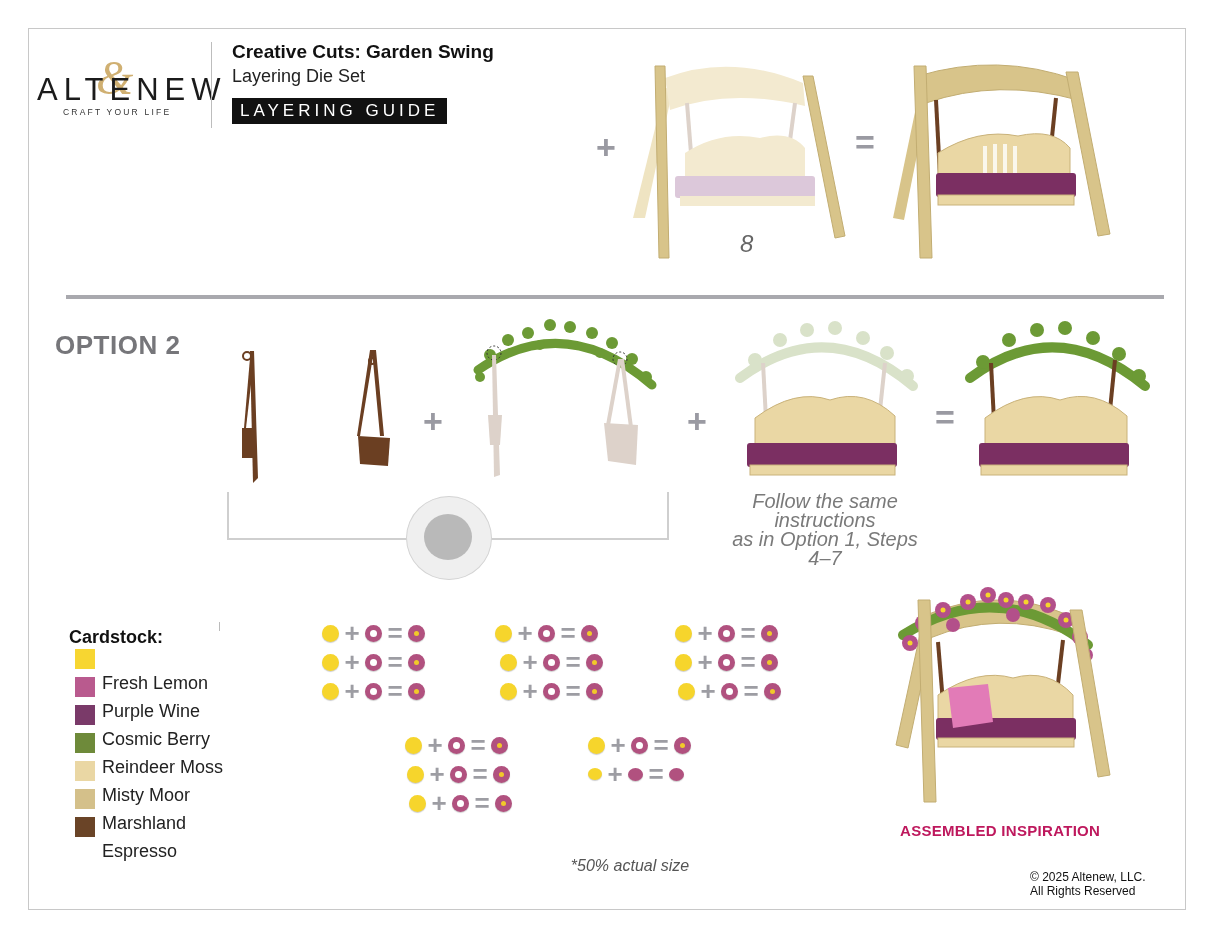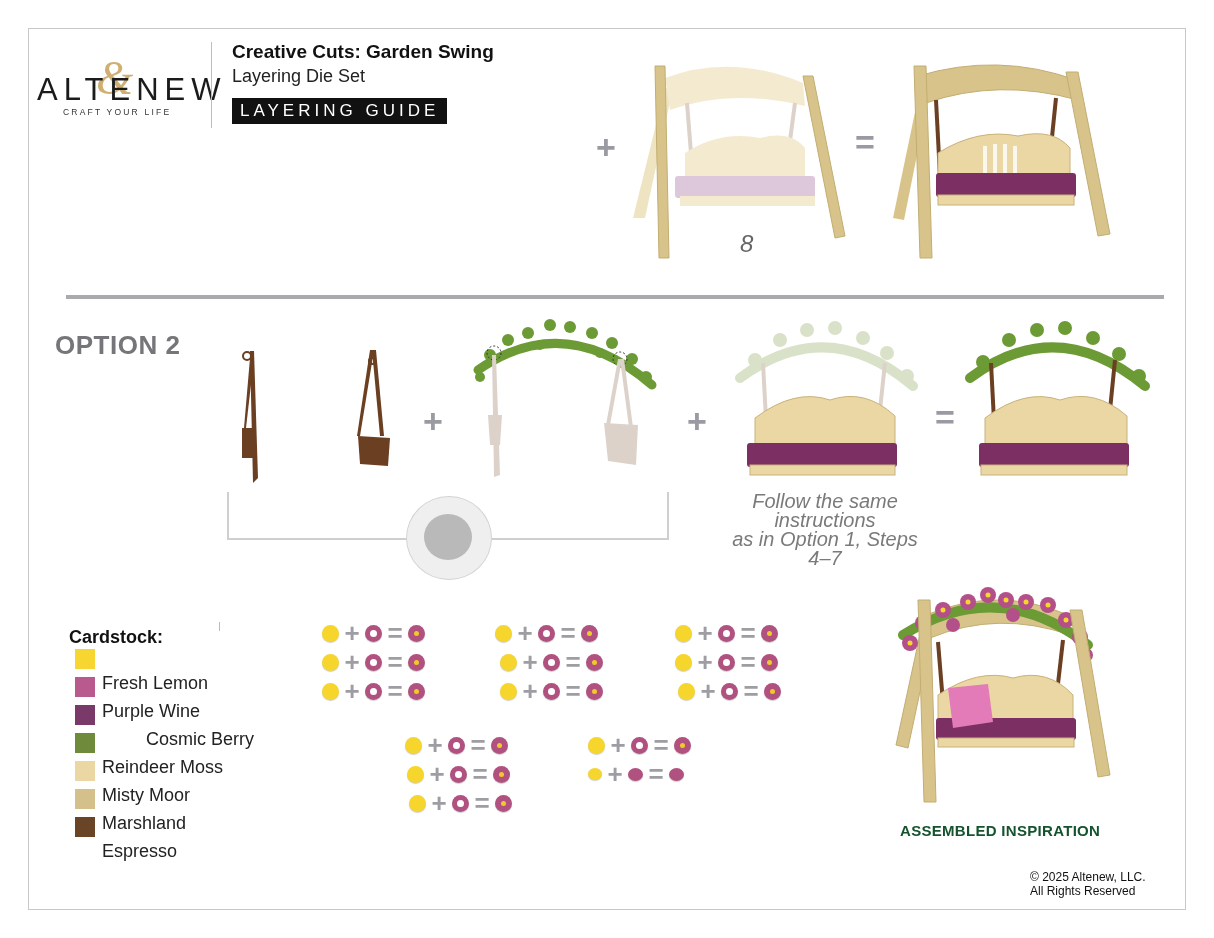--- a/index.html
+++ b/index.html
@@ -35,21 +35,21 @@
   .tiny-tick { left:219px; top:622px; width:1px; height:9px; background:#bbb; }
 
   .flower-eq { display:flex; align-items:center; height:22px; }
   .fl { width:17px; height:17px; border-radius:50%; position:relative; }
   .fl.y { background:#f6d52c; box-shadow:0 1px 1px rgba(0,0,0,0.2); }
   .fl.p { background:#b1517f; box-shadow:0 1px 1px rgba(0,0,0,0.2); }
   .fl.p.ring::after { content:""; position:absolute; left:5px; top:5px; width:7px; height:7px; border-radius:50%; background:#fff; }
   .fl.p.done::after { content:""; position:absolute; left:6px; top:6px; width:5px; height:5px; border-radius:50%; background:#f1c92a; }
   .sym { color:#9d9da3; font-size:26px; font-weight:bold; width:26px; text-align:center; line-height:22px; }
 
-  .assembled-caption { left:900px; top:822px; font-size:15px; font-weight:bold; color:#14532d; letter-spacing:0.3px; }
+  .assembled-caption { left:900px; top:822px; font-size:15px; font-weight:bold; color:#be185d; letter-spacing:0.3px; }
   .scale-note { left:520px; top:855px; width:220px; text-align:center; font-size:16px; font-style:italic; color:#555; line-height:22px; }
   .copyright { left:1030px; top:870px; width:150px; font-size:12px; color:#111; line-height:14px; }
 </style>
 </head>
 <body>
 
 <div class="page-frame"></div>
 
 <div class="abs logo-amp">&amp;</div>
 <div class="abs logo-word">ALTENEW</div>
@@ -192,21 +192,21 @@
 <div class="abs tiny-tick"></div>
 <div class="abs cardstock-title">Cardstock:</div>
 <div class="abs swatch-row" style="top:645px;">
   <div class="swatch" style="background:#f7d631"></div>
   <span class="swatch-label">Fresh Lemon</span>
 </div>
 <div class="abs swatch-row" style="top:673px;">
   <div class="swatch" style="background:#b95a8e"></div>
   <span class="swatch-label">Purple Wine</span>
 </div>
-<div class="abs swatch-row" style="top:701px;gap:44px;">
+<div class="abs swatch-row" style="top:701px;">
   <div class="swatch" style="background:#7a3a69"></div>
   <span class="swatch-label">Cosmic Berry</span>
 </div>
 <div class="abs swatch-row" style="top:729px;">
   <div class="swatch" style="background:#6e8a3a"></div>
   <span class="swatch-label">Reindeer Moss</span>
 </div>
 <div class="abs swatch-row" style="top:757px;">
   <div class="swatch" style="background:#ead7a4"></div>
   <span class="swatch-label">Misty Moor</span>
@@ -365,17 +365,18 @@
   <path d="M50 115 Q90 88 125 98 Q160 88 185 115 L185 145 L50 145 Z" fill="#ead7a4" stroke="#c9b27a"></path>
   <rect x="48" y="138" width="140" height="22" rx="3" fill="#7b2f62"></rect>
   <rect x="50" y="158" width="136" height="9" fill="#ead7a4" stroke="#c9b27a"></rect>
   <path d="M60 108 L100 104 L105 142 L65 148 Z" fill="#e27bb7"></path>
   <path d="M30 20 L42 20 L48 222 L36 222 Z" fill="#d8c48a" stroke="#c2ad72"></path>
   <path d="M182 30 L194 30 L222 195 L210 197 Z" fill="#d8c48a" stroke="#c2ad72"></path>
 </svg>
 <div class="abs assembled-caption">ASSEMBLED INSPIRATION</div>
 
 <div class="abs scale-note">
+  <div>*50% actual size</div>
 </div>
 <div class="abs copyright">
   <div>© 2025 Altenew, LLC.</div>
   <div>All Rights Reserved</div>
 </div>
 
 </body></html>

